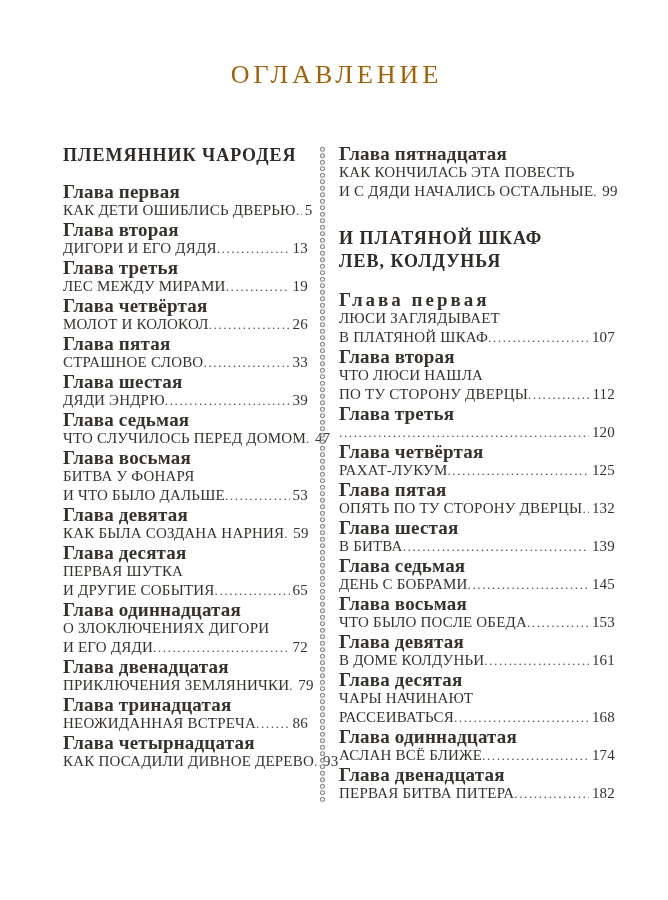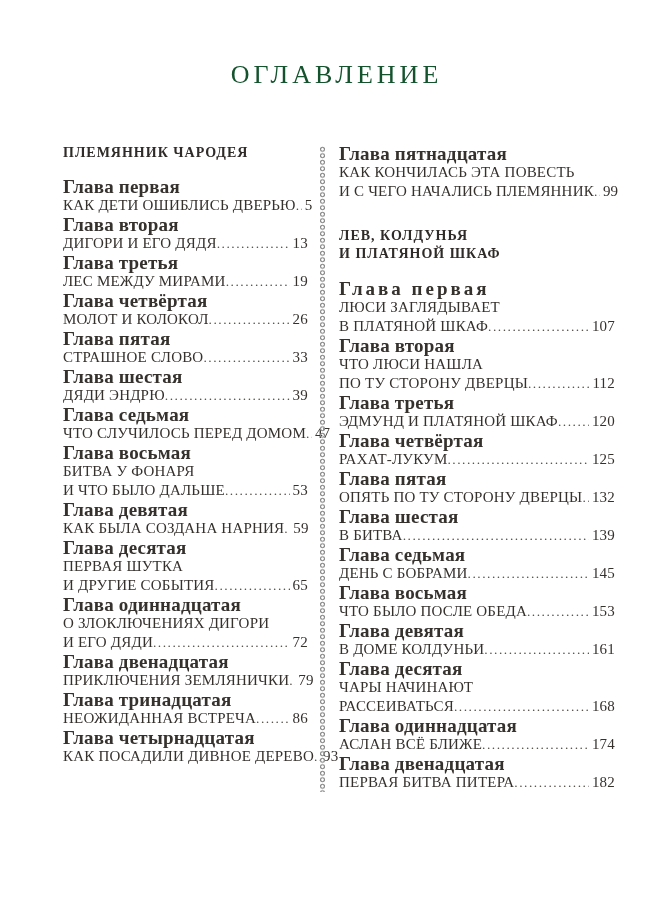--- a/index.html
+++ b/index.html
@@ -19,21 +19,21 @@
     width: 668px;
     height: 900px;
     padding: 60px 0 0 0;
   }
   .toc-title {
     margin: 0 58px 54px 63px;
     text-align: center;
     font-size: 26px;
     font-weight: normal;
     letter-spacing: 4px;
-    color: #14532d;
+    color: #a16207;
   }
   .columns {
     display: flex;
     align-items: stretch;
     margin-left: 63px;
   }
   .col-left {
     width: 245px;
     flex: none;
   }
@@ -45,21 +45,21 @@
       rgba(255,255,255,0) 1.1px, #8d8d8d 1.5px, #8d8d8d 2.3px, rgba(255,255,255,0) 2.9px);
     background-size: 7px 6.5px;
     background-repeat: repeat-y;
   }
   .col-right {
     width: 276px;
     flex: none;
   }
   .section-heading {
     margin: 0 0 15px 0;
-    font-size: 14px;
+    font-size: 18px;
     font-weight: bold;
     letter-spacing: 1px;
     line-height: 1.3;
     color: #2f2b28;
   }
   .section-heading.book2 {
     margin-top: 26px;
     margin-bottom: 16px;
   }
   .entries { }
@@ -231,29 +231,29 @@
     </div>
 
     <div class="divider"></div>
 
     <div class="col-right">
       <div class="entries" id="right-continued">
           <div class="entry">
             <div class="chapter">Глава пятнадцатая</div>
             <div class="titleline">КАК КОНЧИЛАСЬ ЭТА ПОВЕСТЬ</div>
             <div class="titleline last">
-              <span class="t">И С ЧЕГО НАЧАЛИСЬ ПЛЕМЯННИК</span>
+              <span class="t">И С ДЯДИ НАЧАЛИСЬ ОСТАЛЬНЫЕ</span>
               <span class="dots"></span>
               <span class="pg">99</span>
             </div>
           </div>
         </div>
       <h2 class="section-heading book2">
+        <div>И ПЛАТЯНОЙ ШКАФ</div>
         <div>ЛЕВ, КОЛДУНЬЯ</div>
-        <div>И ПЛАТЯНОЙ ШКАФ</div>
       </h2>
       <div class="entries" id="right-entries">
           <div class="entry">
             <div class="chapter spaced">Глава первая</div>
             <div class="titleline">ЛЮСИ ЗАГЛЯДЫВАЕТ</div>
             <div class="titleline last">
               <span class="t">В ПЛАТЯНОЙ ШКАФ</span>
               <span class="dots"></span>
               <span class="pg">107</span>
             </div>
@@ -263,21 +263,20 @@
             <div class="titleline">ЧТО ЛЮСИ НАШЛА</div>
             <div class="titleline last">
               <span class="t">ПО ТУ СТОРОНУ ДВЕРЦЫ</span>
               <span class="dots"></span>
               <span class="pg">112</span>
             </div>
           </div>
           <div class="entry">
             <div class="chapter">Глава третья</div>
             <div class="titleline last">
-              <span class="t">ЭДМУНД И ПЛАТЯНОЙ ШКАФ</span>
               <span class="dots"></span>
               <span class="pg">120</span>
             </div>
           </div>
           <div class="entry">
             <div class="chapter">Глава четвёртая</div>
             <div class="titleline last">
               <span class="t">РАХАТ-ЛУКУМ</span>
               <span class="dots"></span>
               <span class="pg">125</span>

